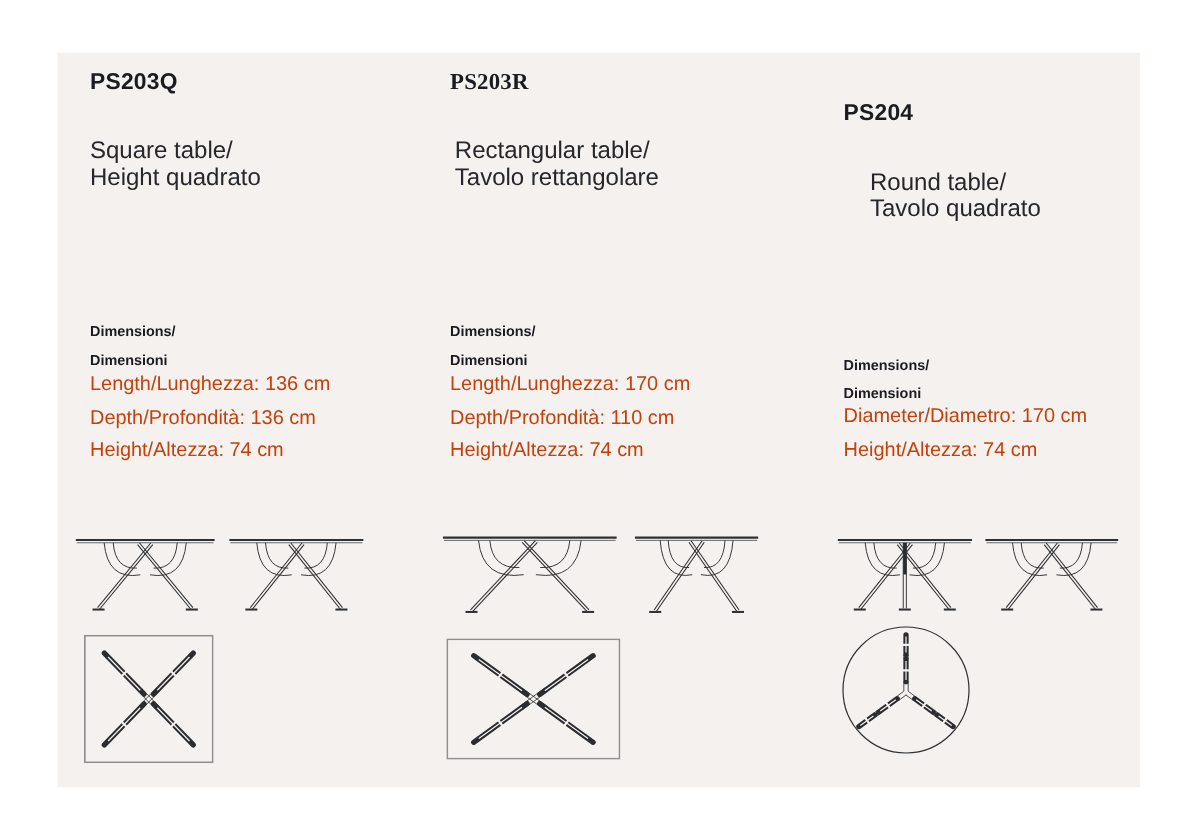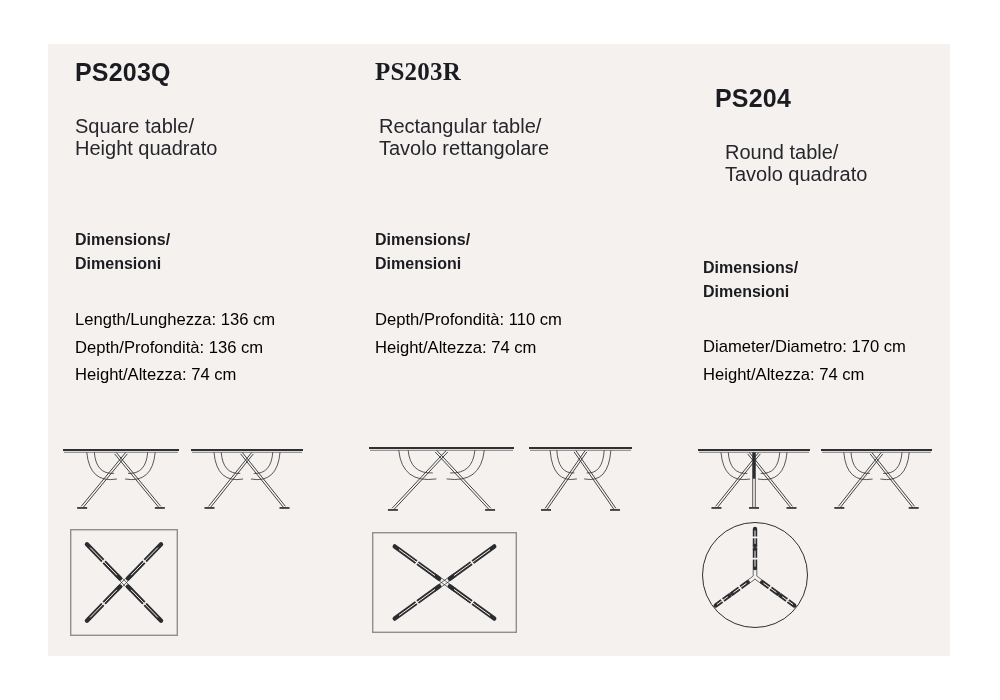--- a/index.html
+++ b/index.html
@@ -9,31 +9,31 @@
     font-family:"Liberation Sans",sans-serif;
     color:#202126;
     -webkit-font-smoothing:antialiased;
   }
   .panel{
     position:absolute;left:48px;top:44px;width:902px;height:612px;
     background:#f5f1ee;
   }
   .abs{position:absolute;}
   .code{
-    font-size:25px;font-weight:700;letter-spacing:.2px;color:#1b1c21;
+    font-size:19px;font-weight:700;letter-spacing:.2px;color:#1b1c21;
     margin:0;
   }
   .type{
     font-size:20px;line-height:22px;color:#26272c;
   }
   .dimh{
-    font-size:16px;font-weight:700;line-height:24px;color:#1b1c21;
+    font-size:12px;font-weight:700;line-height:24px;color:#1b1c21;margin-top:36px;
   }
   .dims div{
-    font-size:16.6px;line-height:27.5px;color:#000000;white-space:nowrap;
+    font-size:16.6px;line-height:27.5px;color:#c2410c;white-space:nowrap;
   }
   .drawing svg{display:block;}
 </style>
 </head>
 <body>
 
 <div class="panel">
 
   <h2 class="abs code" style="left:27px;top:14px;">PS203Q</h2>
   <div class="abs type" style="left:27px;top:71px;">
@@ -106,20 +106,21 @@
   <h2 class="abs code" style="left:327px;top:14px;font-family:Liberation Serif, serif;">PS203R</h2>
   <div class="abs type" style="left:331px;top:71px;">
     <span>Rectangular table/</span><br>
     <span>Tavolo rettangolare</span>
   </div>
   <div class="abs dimh" style="left:327px;top:184px;">
     <span>Dimensions/</span><br>
     <span>Dimensioni</span>
   </div>
   <div class="abs dims" style="left:327px;top:262px;">
+    <div>Length/Lunghezza: 170 cm</div>
     <div>Depth/Profondità: 110 cm</div>
     <div>Height/Altezza: 74 cm</div>
   </div>
   <div class="abs drawing" style="left:321px;top:402px;">
       <svg width="145" height="70" viewBox="0 0 145 70" xmlns="http://www.w3.org/2000/svg">
         <line x1="0" y1="2" x2="145" y2="2" stroke="#2f3033" stroke-width="1.8"></line>
         <line x1="1" y1="4.3" x2="144" y2="4.3" stroke="#2f3033" stroke-width="0.6"></line>
         <line x1="77.19672940247203" y1="4.448497274025525" x2="23.121729402472038" y2="62.248497274025524" stroke="#2f3033" stroke-width="0.9"></line>
         <line x1="78.80327059752797" y1="5.951502725974476" x2="24.728270597527963" y2="63.751502725974476" stroke="#2f3033" stroke-width="0.9"></line>
         <line x1="66.19672940247203" y1="5.951502725974476" x2="120.27172940247202" y2="63.751502725974476" stroke="#2f3033" stroke-width="0.9"></line>
@@ -163,21 +164,21 @@
         <line x1="67.2075" y1="54.337999999999994" x2="22.750500000000002" y2="86.57719999999999" stroke="#2b2c2f" stroke-width="4.4" stroke-linecap="round"></line>
         <line x1="118.0155" y1="17.493199999999998" x2="82.0265" y2="43.59159999999999" stroke="#f5f1ee" stroke-width="1" stroke-linecap="butt"></line>
         <line x1="62.9735" y1="57.40839999999999" x2="26.984499999999997" y2="83.5068" stroke="#f5f1ee" stroke-width="1" stroke-linecap="butt"></line>
         <line x1="82.02828918850261" y1="41.36682387445287" x2="60.858289188502624" y2="56.71882387445286" stroke="#2f3033" stroke-width="0.7"></line>
         <line x1="84.14171081149738" y1="44.28117612554713" x2="62.97171081149739" y2="59.633176125547116" stroke="#2f3033" stroke-width="0.7"></line>
         <line x1="98.02499068939383" y1="27.78995620729986" x2="102.01700931060617" y2="33.29484379270013" stroke="#f5f1ee" stroke-width="1.8"></line>
         <line x1="42.98299068939384" y1="67.70515620729986" x2="46.97500931060616" y2="73.21004379270013" stroke="#f5f1ee" stroke-width="1.8"></line>
       </svg>
     </div>
 
-  <h2 class="abs code" style="left:655px;top:40px;margin-left:12px;">PS204</h2>
+  <h2 class="abs code" style="left:655px;top:40px;">PS204</h2>
   <div class="abs type" style="left:677px;top:97px;">
     <span>Round table/</span><br>
     <span>Tavolo quadrato</span>
   </div>
   <div class="abs dimh" style="left:655px;top:212px;">
     <span>Dimensions/</span><br>
     <span>Dimensioni</span>
   </div>
   <div class="abs dims" style="left:655px;top:289px;">
     <div>Diameter/Diametro: 170 cm</div>

